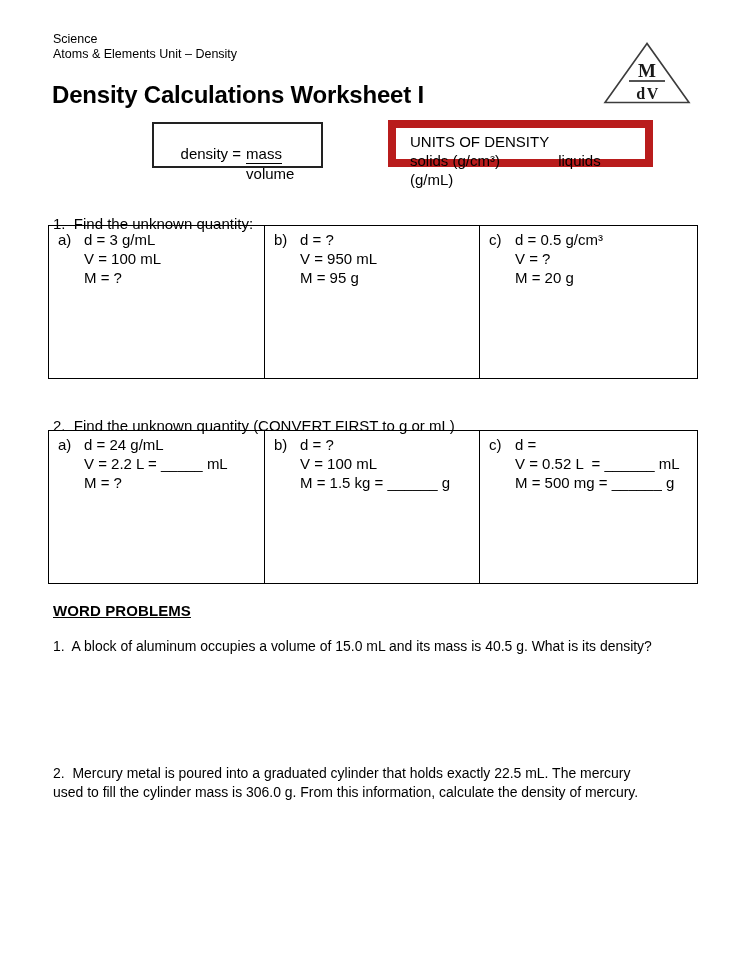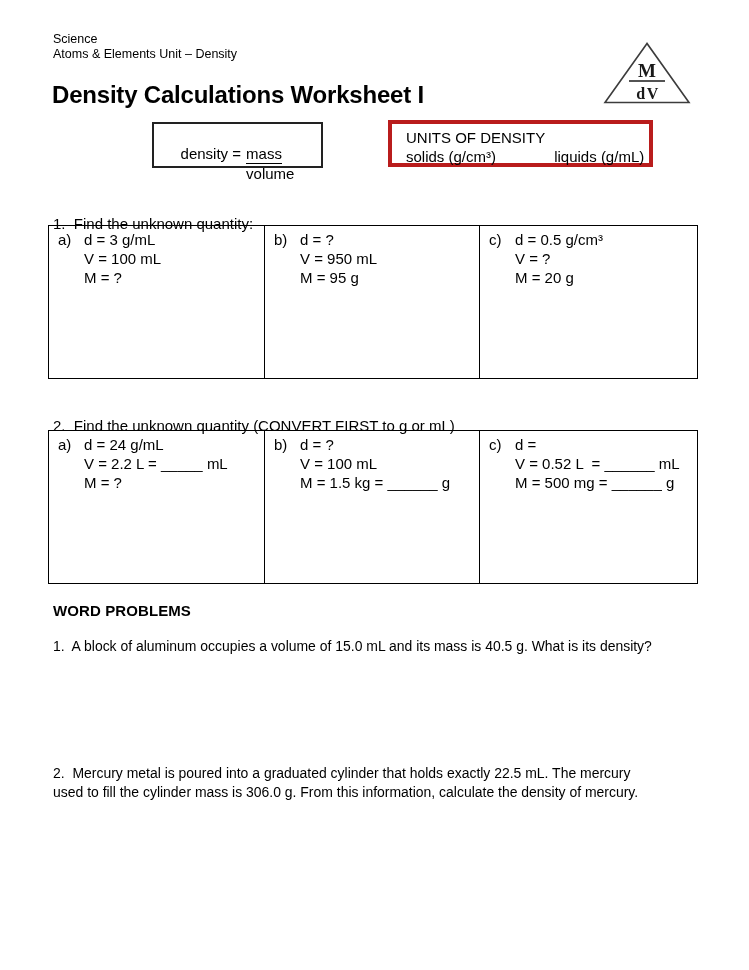--- a/index.html
+++ b/index.html
@@ -24,21 +24,21 @@
   .formula-box {
     left:152px; top:122px; width:171px; height:46px;
     border:2px solid #222; box-sizing:border-box;
     font-size:15px; line-height:19px;
     display:flex; justify-content:center; padding-top:20px;
   }
   .frac { display:inline-flex; flex-direction:column; align-items:flex-start; margin-left:5px; }
   .frac-num { border-bottom:1.5px solid #000; }
   .units-box {
     left:388px; top:120px; width:265px; height:47px;
-    border:4px solid #b91c1c; box-sizing:border-box;
+    border:8px solid #b91c1c; box-sizing:border-box;
     font-size:15px; line-height:19px;
     padding:4px 0 8px 14px;
   }
   .units-row span:last-child { margin-left:54px; }
 
   
   .sec-heading { font-size:15px; white-space:pre-wrap;margin-top:20px; }
   .h-sec1 { left:53px; top:195px; }
   .h-sec2 { left:53px; top:397px; }
 
@@ -50,21 +50,21 @@
   }
   .t1 { top:225px; }
   .t2 { top:430px; }
   .pcell { border-right:1.5px solid #000; padding:4px 4px 0 9px; display:flex; align-items:flex-start; }
   .pcell:last-child { border-right:none; }
   .cell-label { width:26px; flex:none; font-size:15px; line-height:19px; }
   .cell-lines { font-size:15px; line-height:19px; }
   .cell-lines div { white-space:pre-wrap; }
 
   
-  .wp-heading { left:53px; top:602px; font-size:15px; font-weight:bold; letter-spacing:0.1px; }
+  .wp-heading { left:53px; top:602px; font-size:15px; font-weight:bold; letter-spacing:0.1px;text-decoration:underline; }
   .wp-body { font-size:15.5px; line-height:19px; transform:scaleX(0.9); transform-origin:0 0; }
   .wp-body div { white-space:pre; }
   .wp1 { left:53px; top:636px; }
   .wp2 { left:53px; top:763px; }
 </style>
 </head>
 <body>
 
 <div class="page">
 

